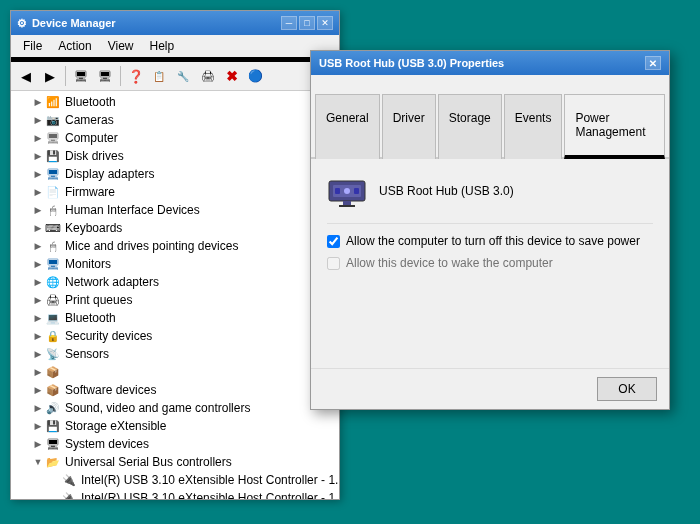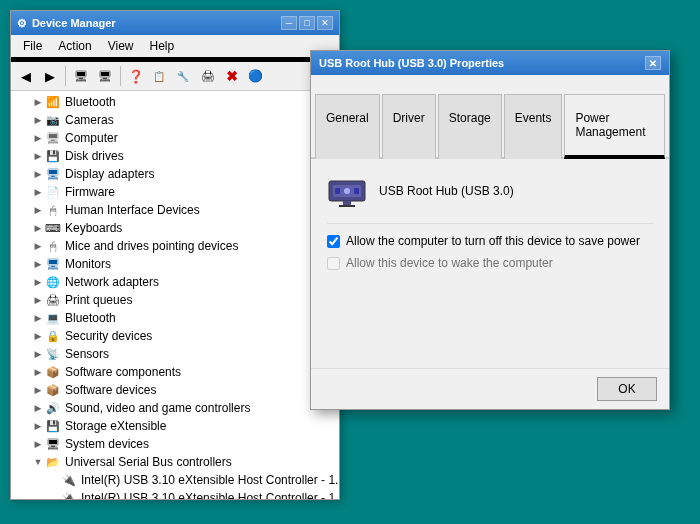--- a/index.html
+++ b/index.html
@@ -428,21 +428,20 @@
     <div class="tree-item">
       <div class="tree-indent"></div>
       <div class="tree-expand">▶</div>
       <div class="tree-icon">📡</div>
       <span class="tree-label">Sensors</span>
     </div>
     <div class="tree-item">
       <div class="tree-indent"></div>
       <div class="tree-expand">▶</div>
       <div class="tree-icon">📦</div>
-      <span class="tree-label">Software components</span>
     </div>
     <div class="tree-item">
       <div class="tree-indent"></div>
       <div class="tree-expand">▶</div>
       <div class="tree-icon">📦</div>
       <span class="tree-label">Software devices</span>
     </div>
     <div class="tree-item">
       <div class="tree-indent"></div>
       <div class="tree-expand">▶</div>

